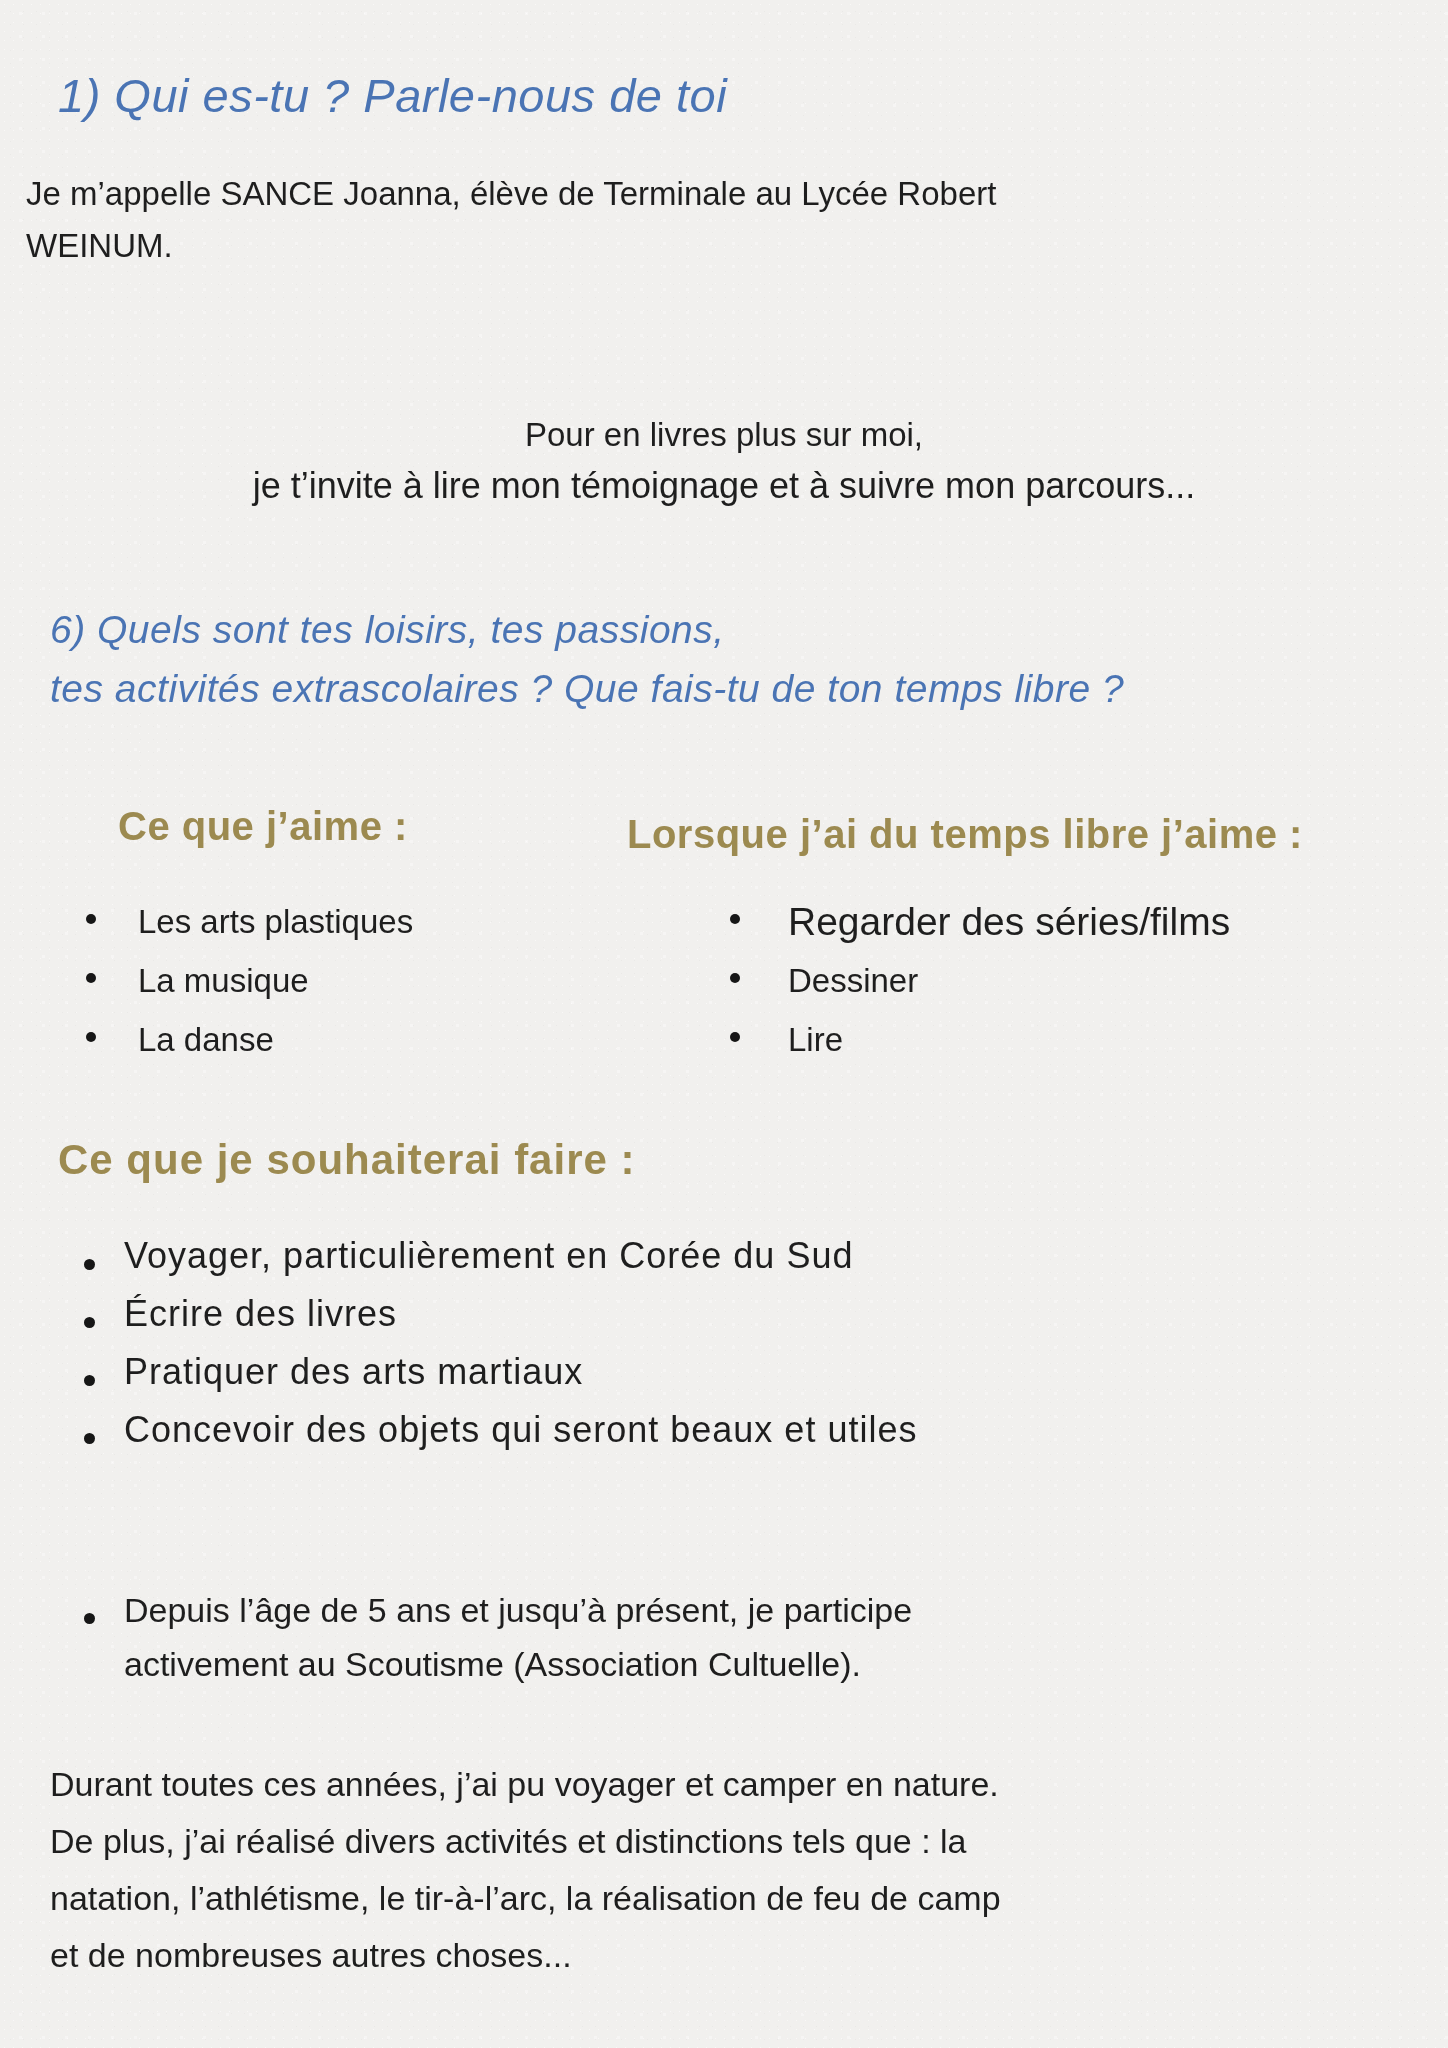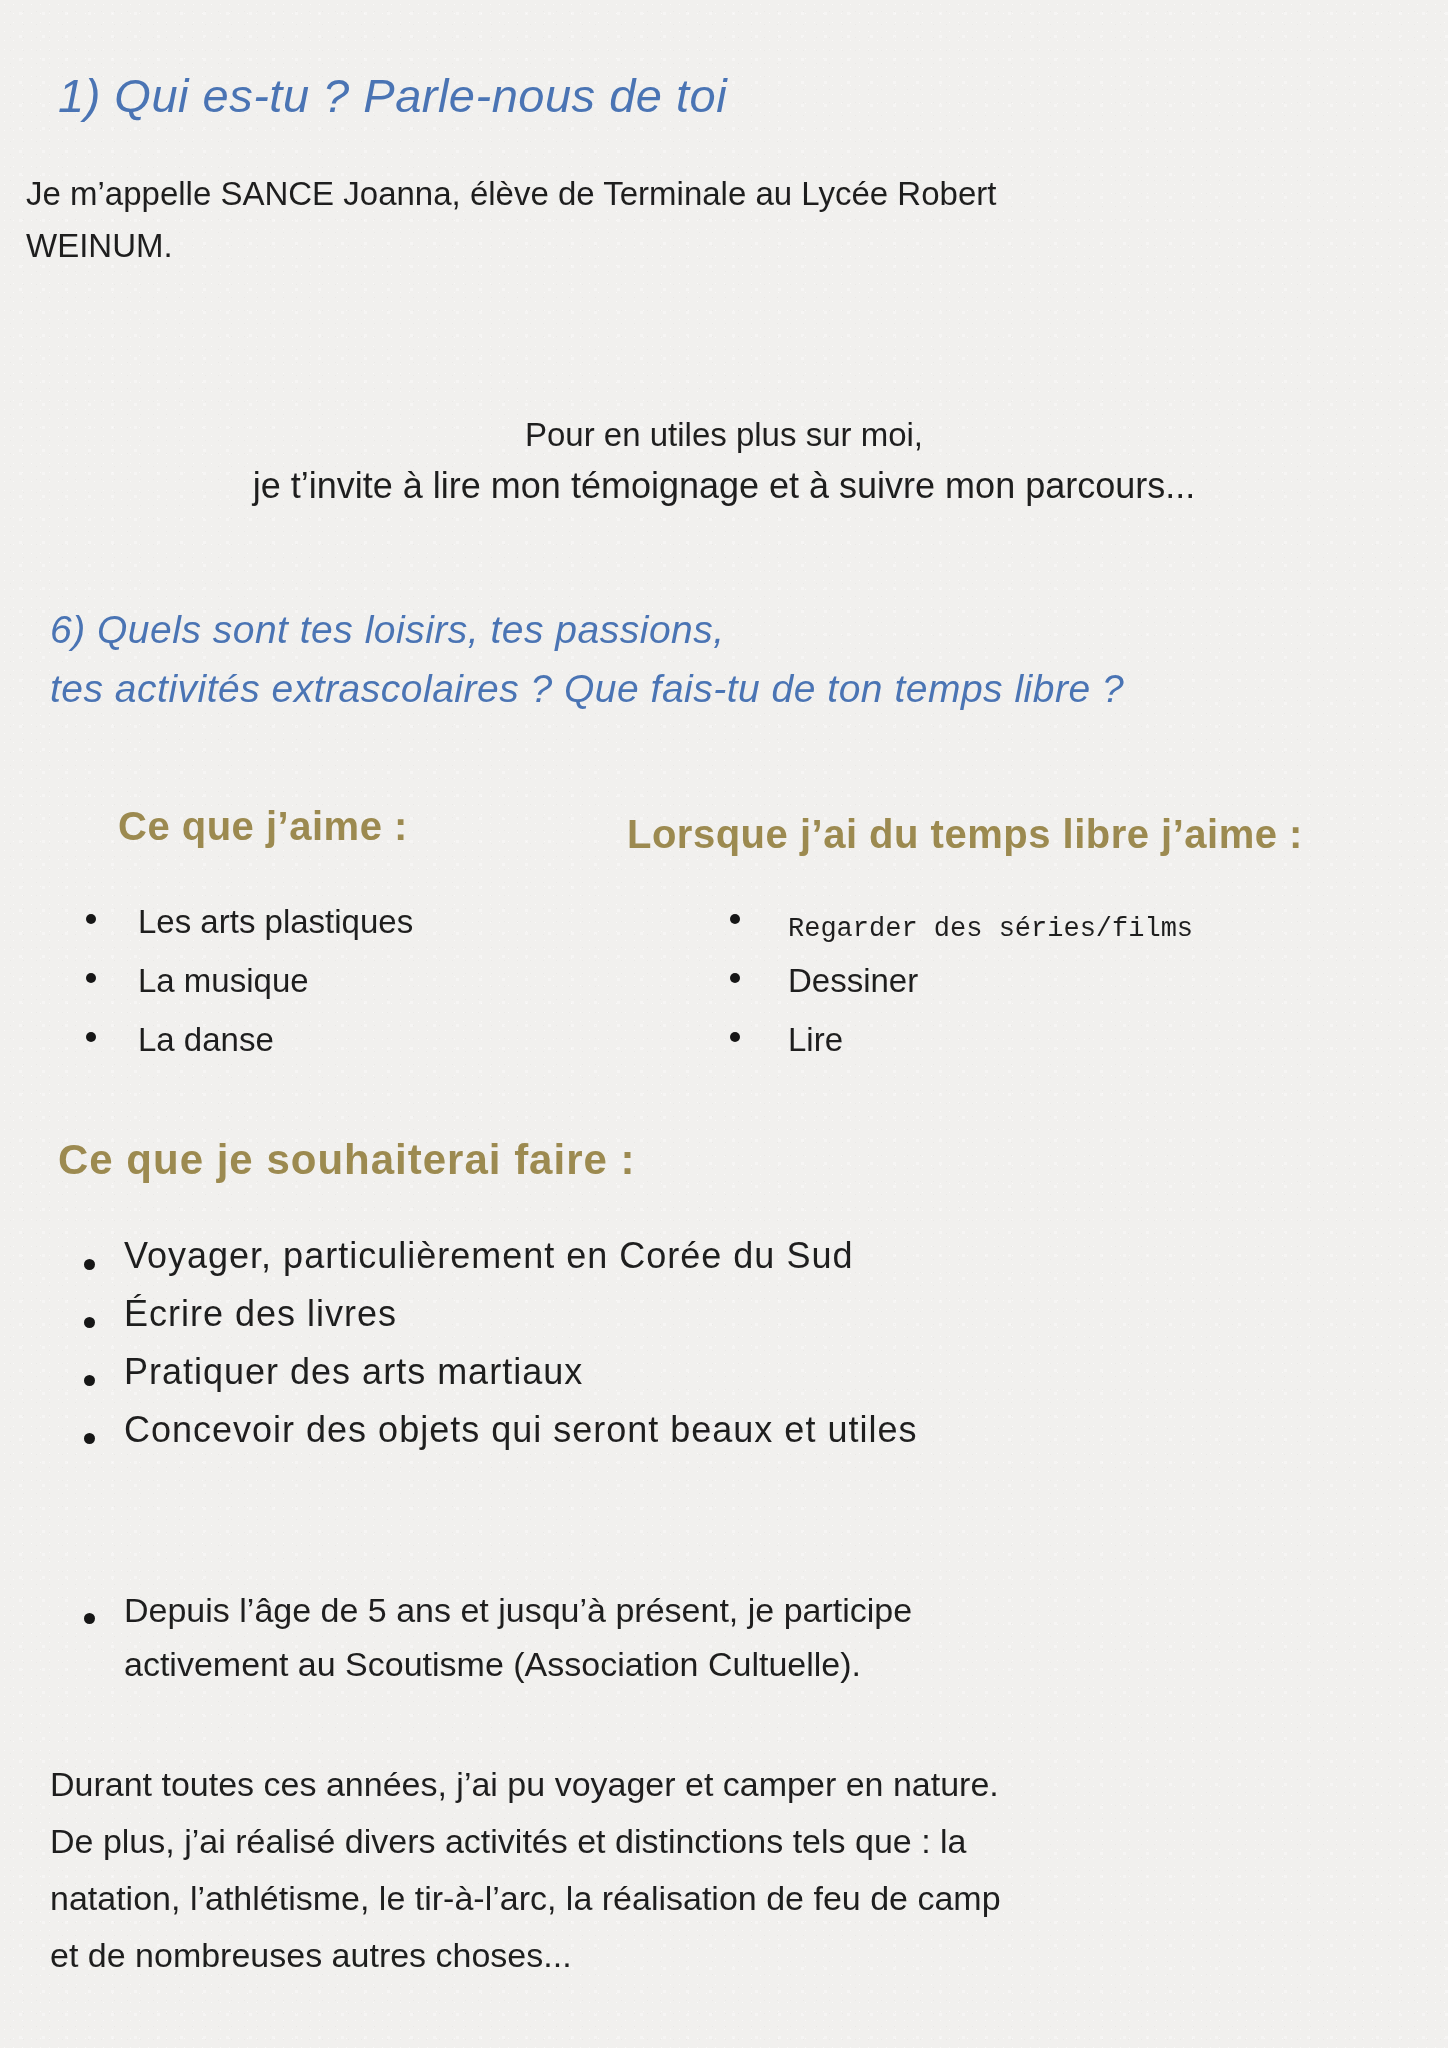--- a/index.html
+++ b/index.html
@@ -44,21 +44,21 @@
 
 <div class="page">
 
   <div class="abs h-blue" style="left:58px;top:68px;font-size:47px;line-height:56px;">1) Qui es-tu ? Parle-nous de toi</div>
 
   <div class="abs" style="left:26px;top:168px;font-size:33px;line-height:52px;">
     <div class="body-line">Je m’appelle SANCE Joanna, élève de Terminale au Lycée Robert</div>
     <div class="body-line">WEINUM.</div>
   </div>
 
-  <div class="abs centered" style="top:414px;font-size:33px;line-height:42px;">Pour en utiles plus sur moi,</div>
+  <div class="abs centered" style="top:414px;font-size:33px;line-height:42px;">Pour en livres plus sur moi,</div>
   <div class="abs centered" style="top:463px;font-size:36px;line-height:46px;">je t’invite à lire mon témoignage et à suivre mon parcours...</div>
 
   <div class="abs h-blue" style="left:50px;top:600px;font-size:39px;line-height:59px;">
     <div class="body-line">6) Quels sont tes loisirs, tes passions,</div>
     <div class="body-line">tes activités extrascolaires ? Que fais-tu de ton temps libre ?</div>
   </div>
 
   <div class="abs h-gold" style="left:118px;top:802px;font-size:40px;line-height:48px;">Ce que j’aime :</div>
 
   <div class="abs h-gold" style="left:627px;top:810px;font-size:40px;line-height:48px;">Lorsque j’ai du temps libre j’aime :</div>
@@ -67,21 +67,21 @@
     <span class="bullet-dot dot-10" style="left:86px;top:22px;"></span>
     <div class="abs body-line" style="left:138px;top:0;font-size:33px;line-height:59px;">Les arts plastiques</div>
     <span class="bullet-dot dot-10" style="left:86px;top:81px;"></span>
     <div class="abs body-line" style="left:138px;top:59px;font-size:33px;line-height:59px;">La musique</div>
     <span class="bullet-dot dot-10" style="left:86px;top:140px;"></span>
     <div class="abs body-line" style="left:138px;top:118px;font-size:33px;line-height:59px;">La danse</div>
   </div>
 
   <div class="abs" style="left:0;top:892px;">
     <span class="bullet-dot dot-10" style="left:730px;top:22px;"></span>
-    <div class="abs body-line" style="left:788px;top:8px;font-size:27px;line-height:59px;font-family:Liberation Mono, monospace;">Regarder des séries/films</div>
+    <div class="abs body-line" style="left:788px;top:0;font-size:39px;line-height:59px;">Regarder des séries/films</div>
     <span class="bullet-dot dot-10" style="left:730px;top:81px;"></span>
     <div class="abs body-line" style="left:788px;top:59px;font-size:33px;line-height:59px;">Dessiner</div>
     <span class="bullet-dot dot-10" style="left:730px;top:140px;"></span>
     <div class="abs body-line" style="left:788px;top:118px;font-size:33px;line-height:59px;">Lire</div>
   </div>
 
   <div class="abs h-gold" style="left:58px;top:1124px;font-size:42px;line-height:50px;letter-spacing:1px;margin-top:11px;">Ce que je souhaiterai faire :</div>
 
   <div class="abs" style="left:0;top:1227px;">
     <span class="bullet-dot dot-11" style="left:84px;top:32px;"></span>

